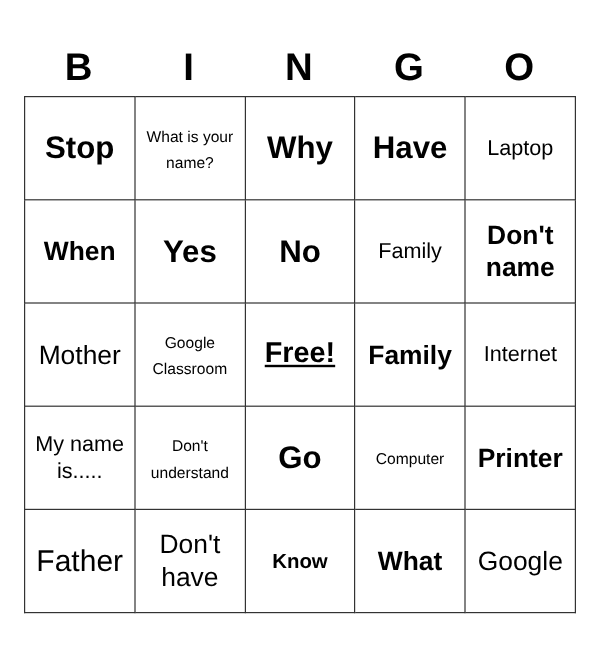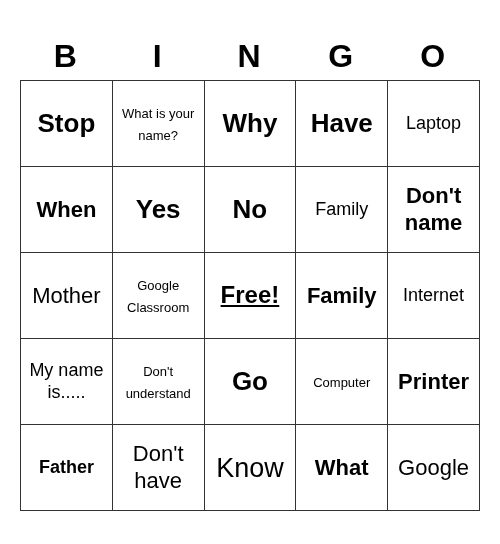--- a/index.html
+++ b/index.html
@@ -82,20 +82,20 @@
         <td><span style="font-size: 18px;">Internet</span></td>
       </tr>
       <tr>
         <td><span style="font-size: 18px;">My name is.....</span></td>
         <td><span style="font-size: 13px;">Don't understand</span></td>
         <td><span style="font-size: 26px; font-weight: bold;">Go</span></td>
         <td><span style="font-size: 13px;">Computer</span></td>
         <td><span style="font-size: 22px; font-weight: bold;">Printer</span></td>
       </tr>
       <tr>
-        <td><span style="font-size: 18px; font-weight: bold;">Father</span></td>
+        <td><span style="font-size: 25px; font-weight: normal;">Father</span></td>
         <td><span style="font-size: 22px; font-weight: normal;">Don't have</span></td>
-        <td><span style="font-size: 27px; font-weight: normal;">Know</span></td>
+        <td><span style="font-size: 17px; font-weight: bold;">Know</span></td>
         <td><span style="font-size: 22px; font-weight: bold;">What</span></td>
         <td><span style="font-size: 22px; font-weight: normal;">Google</span></td>
       </tr>
     </tbody>
 </table>
 
 </body></html>

